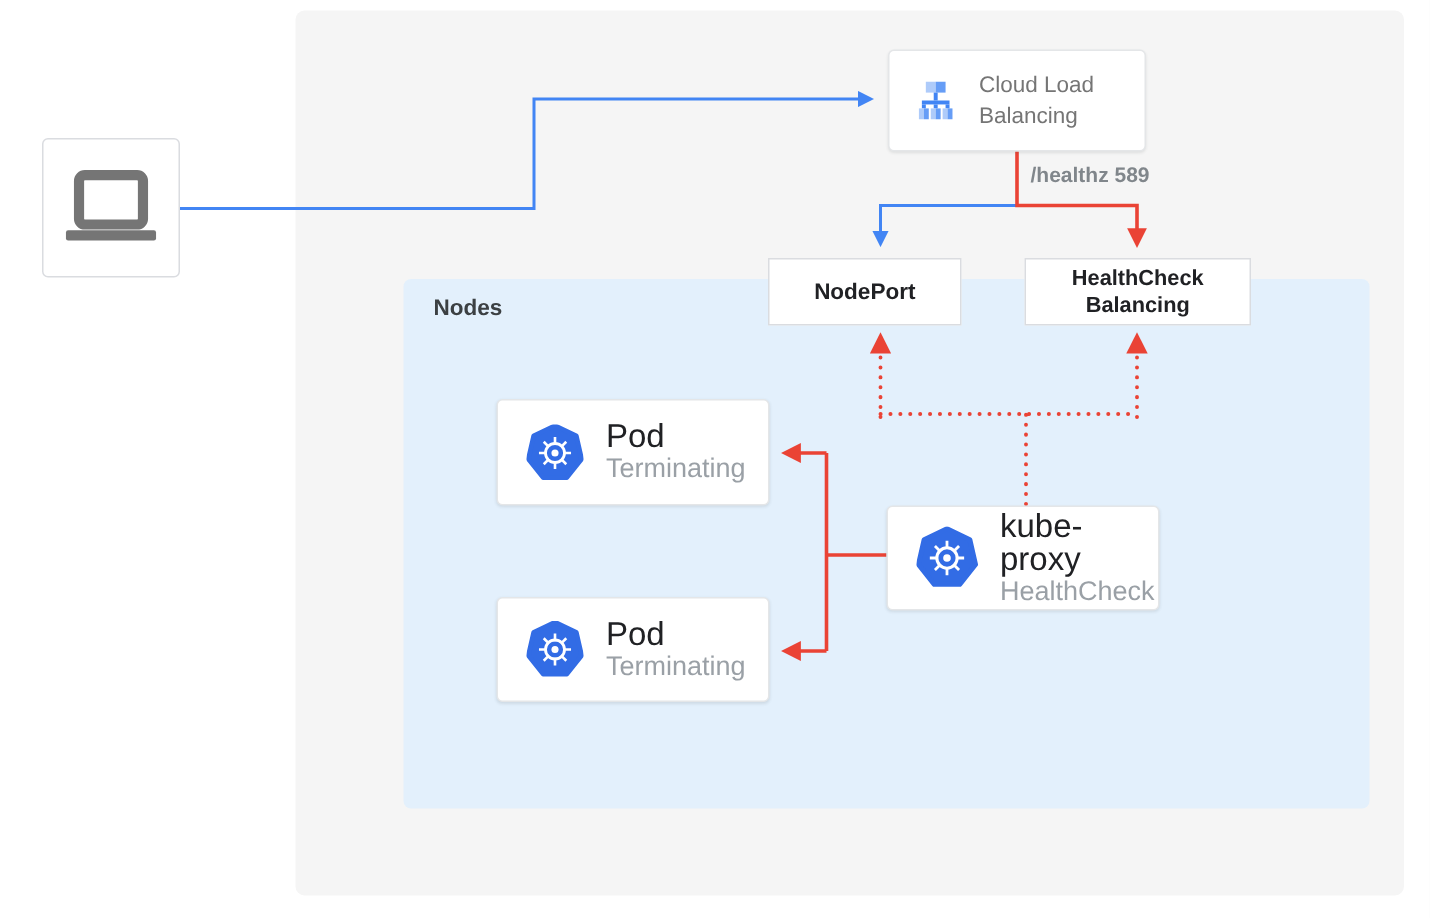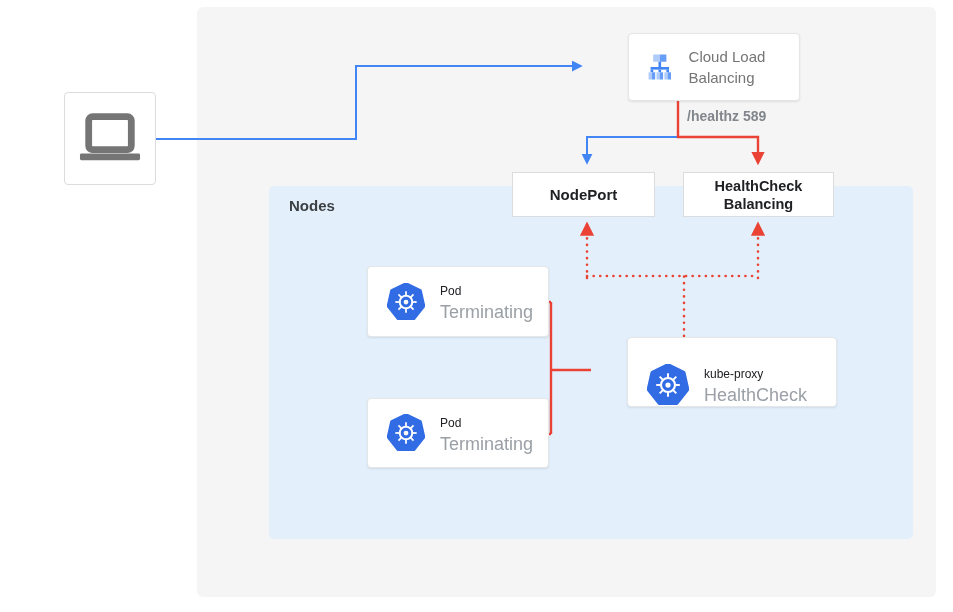--- a/index.html
+++ b/index.html
@@ -27,43 +27,43 @@
 
   .svg-overlay{position:absolute;left:0;top:0;width:953px;height:612px;pointer-events:none;}
   .line-blue{stroke:var(--blue);stroke-width:2;fill:none;}
   .line-red{stroke:var(--red);stroke-width:2.4;fill:none;}
   .line-red-dotted{stroke:var(--red);stroke-width:2.6;fill:none;
     stroke-dasharray:0.1 6.5;stroke-linecap:round;}
   .arrow-blue{fill:var(--blue);}
   .arrow-red{fill:var(--red);}
 
   .card{position:absolute;background:#fff;border:1px solid #E4E6E8;border-radius:4px;
-    box-shadow:0 1px 2px rgba(60,64,67,0.12);display:flex;align-items:center;box-sizing:border-box;margin-left:36px;}
+    box-shadow:0 1px 2px rgba(60,64,67,0.12);display:flex;align-items:center;box-sizing:border-box;}
 
   .laptop-card{left:28px;top:92px;width:92px;height:93px;justify-content:center;
     border-color:var(--card-border);box-shadow:none;}
 
   .clb-card{left:592px;top:33px;width:172px;height:68px;padding-left:15px;gap:13px;}
   .clb-text{font-size:15px;line-height:21px;color:var(--text-gray);}
 
   .port-box{position:absolute;background:#fff;border:1px solid var(--card-border);
     display:flex;align-items:center;justify-content:center;text-align:center;
     font-weight:bold;color:var(--text-dark);box-sizing:border-box;}
-  .nodeport-box{left:512px;top:172px;width:143px;height:45px;font-size:15px;}
+  .nodeport-box{left:512px;top:172px;width:129px;height:45px;font-size:15px;}
   .healthcheck-box{left:683px;top:172px;width:151px;height:45px;font-size:14.5px;line-height:18px;}
   .healthcheck-box span{display:block;width:120px;}
 
   .healthz-label{position:absolute;left:687px;top:108px;font-size:14px;font-weight:bold;
     color:var(--label-gray);}
 
   .k8s-card{padding-left:19px;gap:15px;}
   .pod-card-1{left:331px;top:266px;width:182px;height:71px;}
   .pod-card-2{left:331px;top:398px;width:182px;height:70px;}
-  .kubeproxy-card{left:591px;top:337px;width:210px;height:70px;align-items:flex-end;}
-  .k8s-title{font-size:12px;color:var(--text-dark);line-height:22px;}
+  .kubeproxy-card{left:591px;top:337px;width:182px;height:70px;}
+  .k8s-title{font-size:22px;color:var(--text-dark);line-height:22px;}
   .k8s-sub{font-size:18px;color:var(--text-lightgray);line-height:21px;}
 </style>
 </head>
 <body>
 
 <div class="canvas">
 
   <div class="gray-panel"></div>
 
   <div class="nodes-container">

